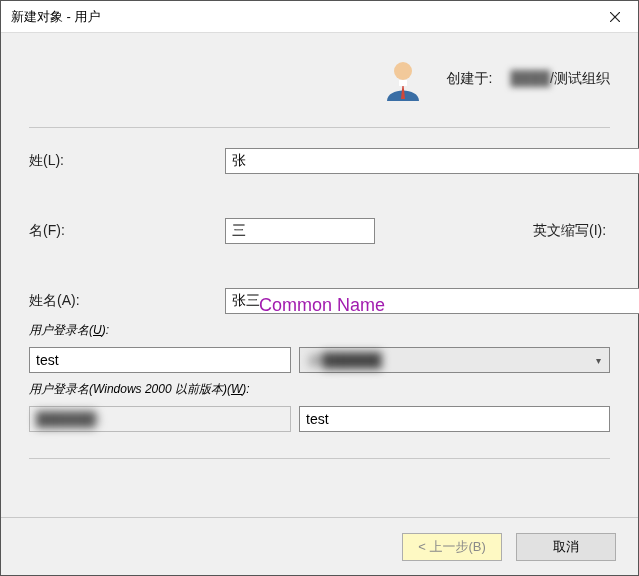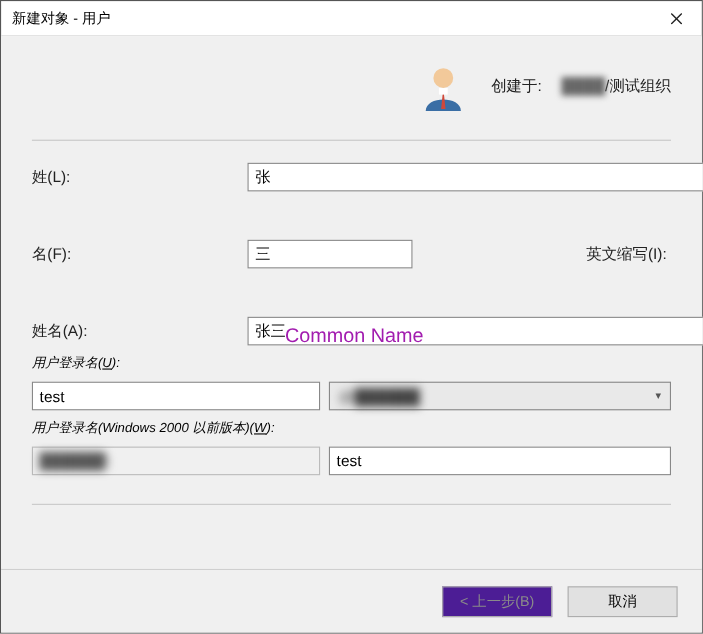--- a/index.html
+++ b/index.html
@@ -71,21 +71,21 @@
 
   .footer {
     height: 58px; border-top: 1px solid #c8c8c8; margin-top: auto;
     display: flex; align-items: center; justify-content: flex-end; gap: 14px;
     padding-right: 22px; background: #f0f0f0;
   }
   .btn {
     min-width: 100px; height: 28px; font-size: 13px; background: #e1e1e1;
     border: 1px solid #adadad; cursor: pointer; padding: 0 10px;
   }
-  .btn:disabled { color: #8a8a8a; background: #4c1d95; cursor: default; }
+  .btn:disabled { color: #8a8a8a; background: #fef9c3; cursor: default; }
   .btn.focus { outline: 2px solid #0078d7; outline-offset: -1px; box-shadow: inset 0 0 0 1px #0078d7; }
   .u { text-decoration: underline; }
 </style>
 </head>
 <body>
 
 <div class="window">
 
   <div class="titlebar">
     <span>新建对象 - 用户</span>

